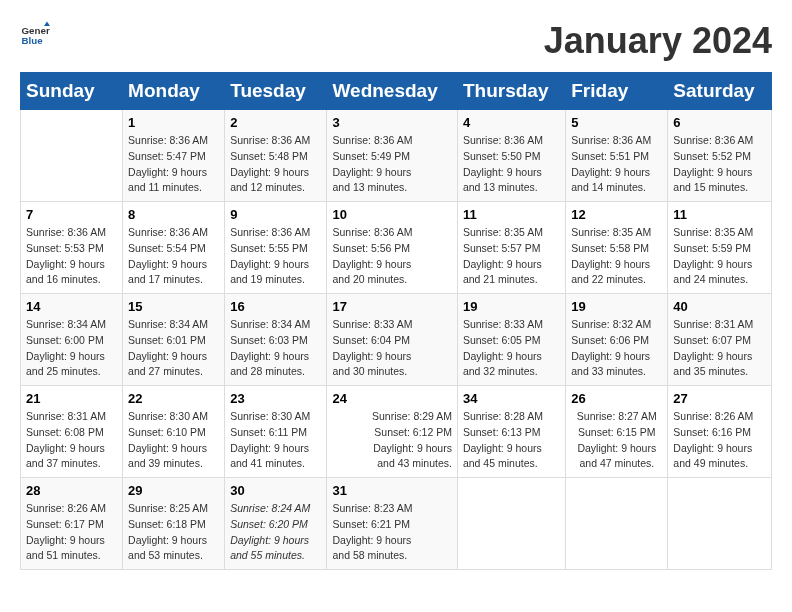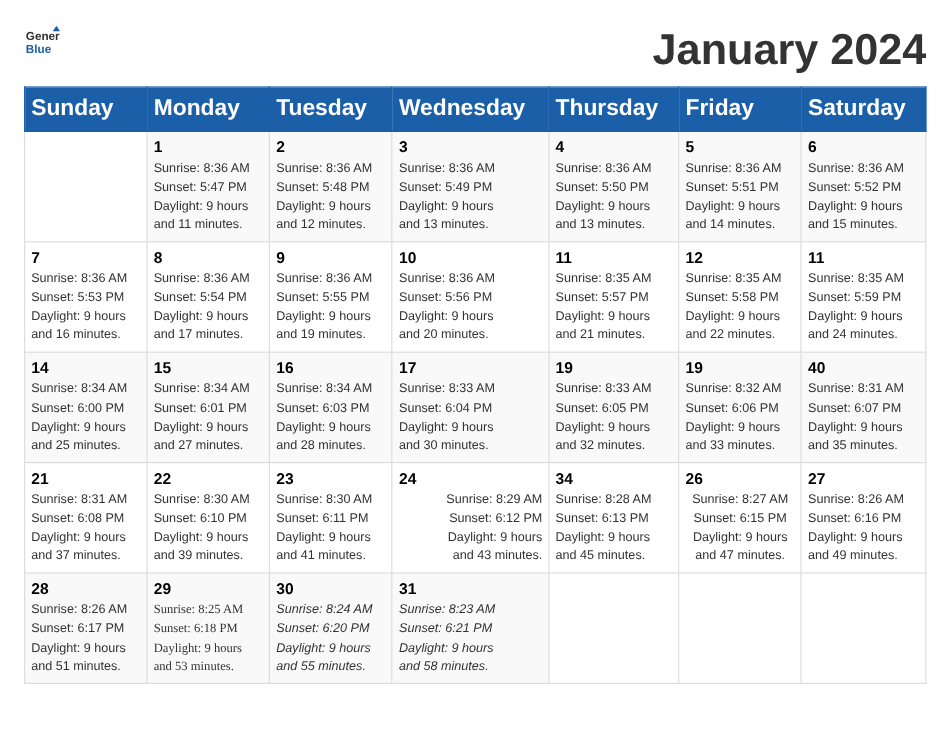--- a/index.html
+++ b/index.html
@@ -312,35 +312,35 @@
       <tr>
         <td>
           <span class="day-num">28</span>
           <div class="day-info" style="white-space: pre-line;">Sunrise: 8:26 AM
 Sunset: 6:17 PM
 Daylight: 9 hours
 and 51 minutes.</div>
         </td>
         <td>
           <span class="day-num">29</span>
-          <div class="day-info" style="white-space: pre-line; font-family: Liberation Serif, serif;">Sunrise: 8:25 AM
+          <div class="day-info" style="white-space: pre-line;">Sunrise: 8:25 AM
 Sunset: 6:18 PM
 Daylight: 9 hours
 and 53 minutes.</div>
         </td>
         <td>
           <span class="day-num">30</span>
           <div class="day-info" style="white-space: pre-line; font-style: italic;">Sunrise: 8:24 AM
 Sunset: 6:20 PM
 Daylight: 9 hours
 and 55 minutes.</div>
         </td>
         <td>
           <span class="day-num">31</span>
-          <div class="day-info" style="white-space: pre-line; font-style: italic;">Sunrise: 8:23 AM
+          <div class="day-info" style="white-space: pre-line;">Sunrise: 8:23 AM
 Sunset: 6:21 PM
 Daylight: 9 hours
 and 58 minutes.</div>
         </td>
         <td class="empty-cell"></td>
         <td class="empty-cell"></td>
         <td class="empty-cell"></td>
       </tr>
     </tbody>
 </table>

